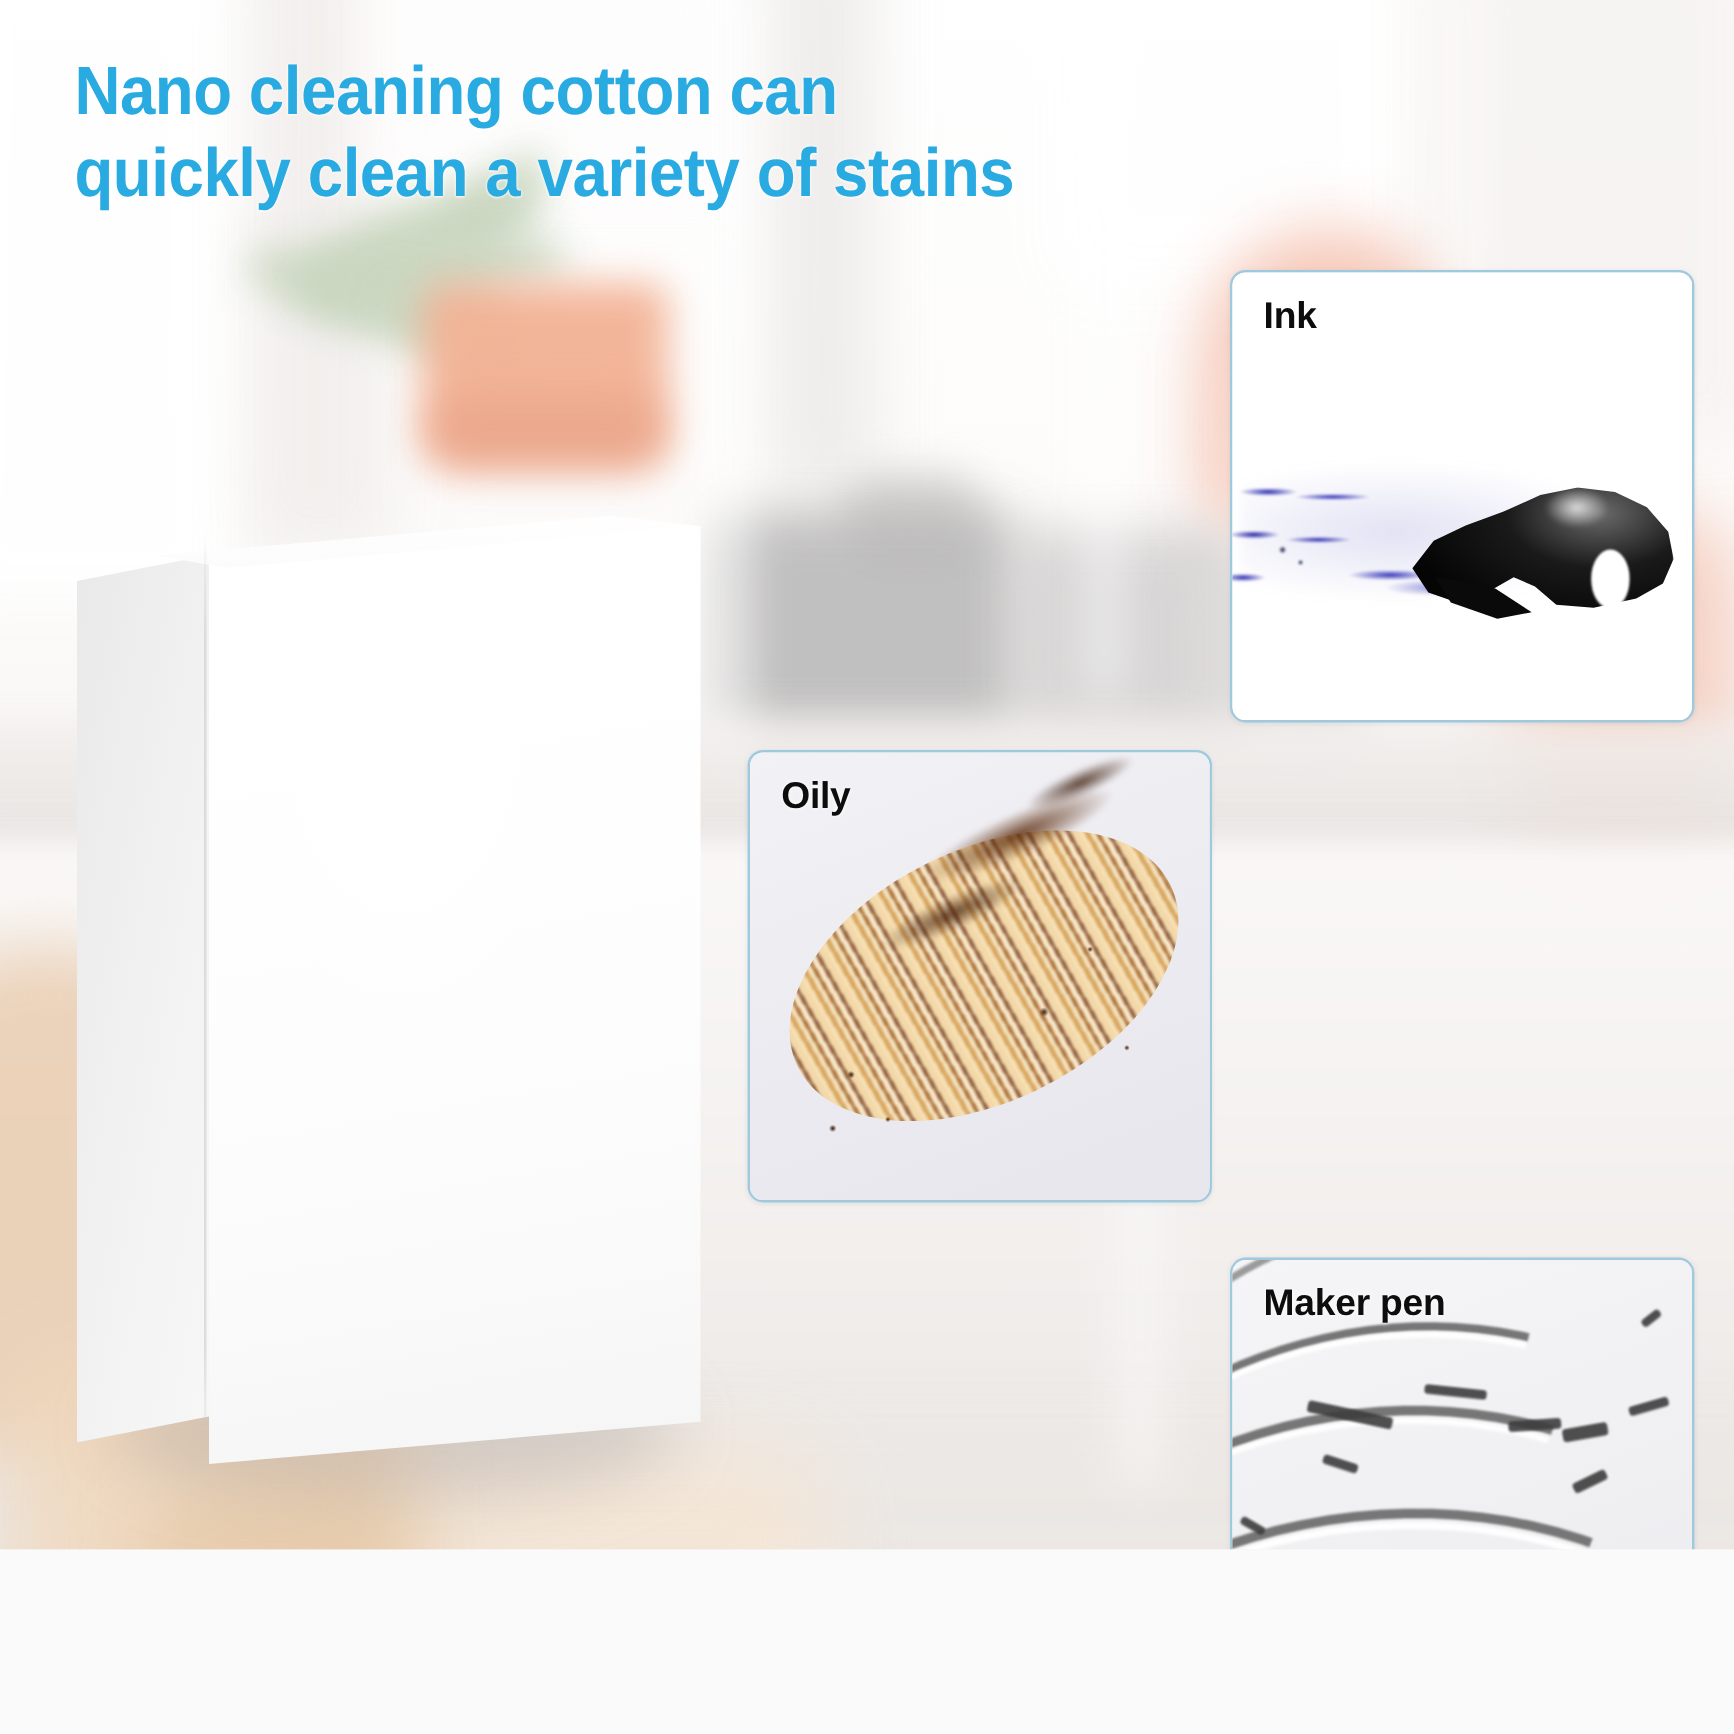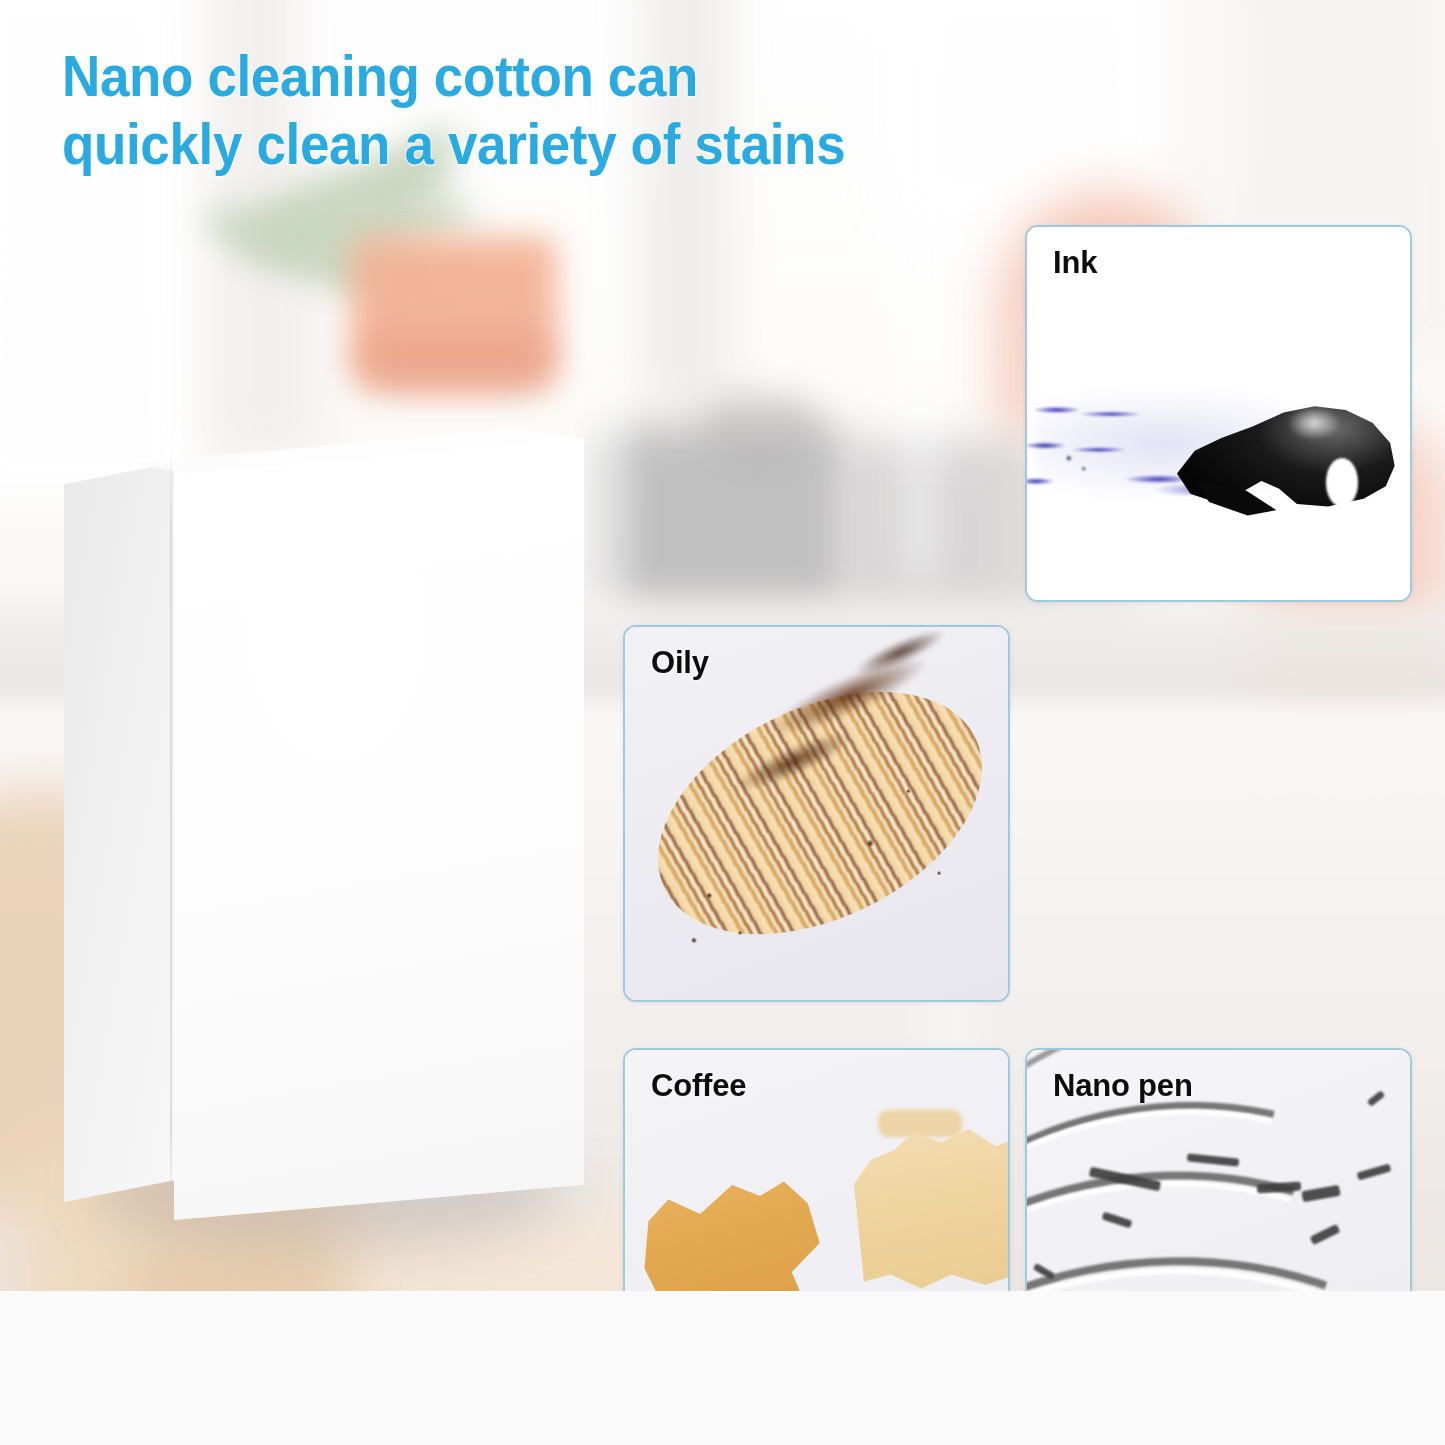--- a/index.html
+++ b/index.html
@@ -317,30 +317,20 @@
     <div class="art">
       <div class="oily-bg"></div>
       <div class="oily-smear"></div>
       <div class="oily-dark"></div>
       <div class="oily-speck"></div>
     </div>
     <div class="card-label">Oily</div>
   </div>
 
 
-  <div class="card" style="left:623px;top:1048px;width:383px;height:377px;">
-    <div class="art">
-      <div class="cof-bg"></div>
-      <div class="cof-rtop"></div>
-      <div class="cof-r"></div>
-      <div class="cof-l"></div>
-      <div class="cof-l2"></div>
-    </div>
-    <div class="card-label">Coffee</div>
-  </div>
 
   <div class="card" style="left:1025px;top:1048px;width:383px;height:377px;">
     <div class="art">
       <div class="pen-bg"></div>
 
       <div class="arc" style="left:-250px;top:60px;width:760px;height:700px;border-width:7px;transform:rotate(-31deg);"></div>
       <div class="arcL" style="left:-250px;top:68px;width:760px;height:700px;border-width:5px;transform:rotate(-31deg);"></div>
 
       <div class="arc" style="left:-300px;top:130px;width:820px;height:740px;border-width:8px;transform:rotate(-27deg);"></div>
       <div class="arcL" style="left:-300px;top:140px;width:820px;height:740px;border-width:5px;transform:rotate(-27deg);"></div>
@@ -356,16 +346,16 @@
       <div class="dash" style="left:62px;top:124px;width:72px;height:10px;transform:rotate(12deg);"></div>
       <div class="dash" style="left:160px;top:106px;width:52px;height:8px;transform:rotate(6deg);"></div>
       <div class="dash" style="left:230px;top:133px;width:44px;height:9px;transform:rotate(-4deg);"></div>
       <div class="dash" style="left:275px;top:138px;width:38px;height:11px;transform:rotate(-10deg);"></div>
       <div class="dash" style="left:330px;top:118px;width:34px;height:8px;transform:rotate(-16deg);"></div>
       <div class="dash" style="left:75px;top:166px;width:30px;height:8px;transform:rotate(18deg);"></div>
       <div class="dash" style="left:283px;top:180px;width:30px;height:9px;transform:rotate(-26deg);"></div>
       <div class="dash" style="left:340px;top:45px;width:18px;height:7px;transform:rotate(-38deg);"></div>
       <div class="dash" style="left:6px;top:218px;width:22px;height:7px;transform:rotate(30deg);"></div>
     </div>
-    <div class="card-label">Nano pen</div>
+    <div class="card-label">Maker pen</div>
   </div>
 
 </div>
 
 </body></html>

